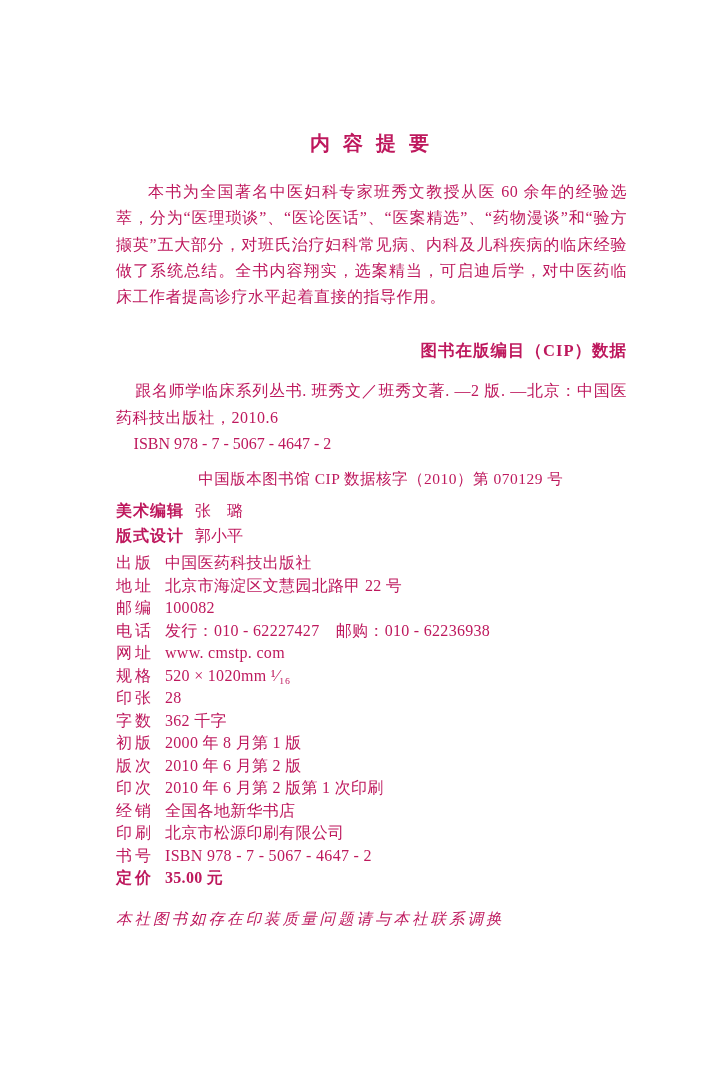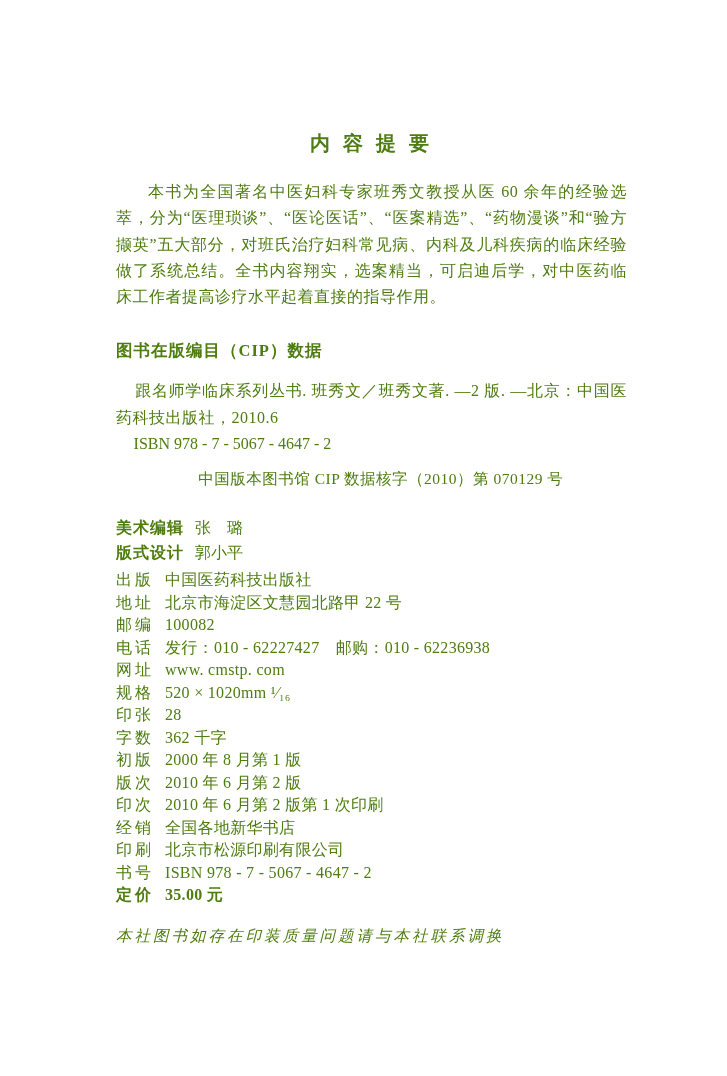--- a/index.html
+++ b/index.html
@@ -5,21 +5,21 @@
   html, body {
     margin: 0;
     padding: 0;
     background: #ffffff;
   }
   .page {
     position: relative;
     width: 727px;
     height: 1076px;
     background: #ffffff;
-    color: #4d7c0f;
+    color: #be185d;
     font-family: "Liberation Serif", "DejaVu Serif", "DejaVu Sans", serif;
     overflow: hidden;
     box-sizing: border-box;
   }
   .content {
     padding: 130px 100px 0 116px;
     box-sizing: border-box;
   }
   .title {
     font-size: 20px;
@@ -34,20 +34,21 @@
     line-height: 26.3px;
     text-indent: 2em;
     text-align: justify;
     letter-spacing: 0.5px;
   }
   .cip-heading {
     font-size: 16.5px;
     font-weight: bold;
     margin: 30px 0 16px 0;
     letter-spacing: 1px;
+    text-align: right;
   }
   .cip-entry {
     margin: 12px 0 0 0;
     font-size: 16px;
     line-height: 26.3px;
     text-indent: 1.2em;
     text-align: justify;
     letter-spacing: 0.5px;
   }
   .cip-isbn {
@@ -66,21 +67,21 @@
   }
   .cip-record {
     margin: 9px 0 4px 0;
     font-size: 15.5px;
     line-height: 26px;
     text-indent: 1.2em;
     letter-spacing: 0.5px;
     text-align: center;
   }
   .credits {
-    margin-top: 23px;
+    margin-top: 6px;
   }
   .credits .row {
     display: flex;
     font-size: 16px;
     line-height: 25px;
   }
   .credits .lbl {
     flex: none;
     width: 79px;
     font-weight: bold;

